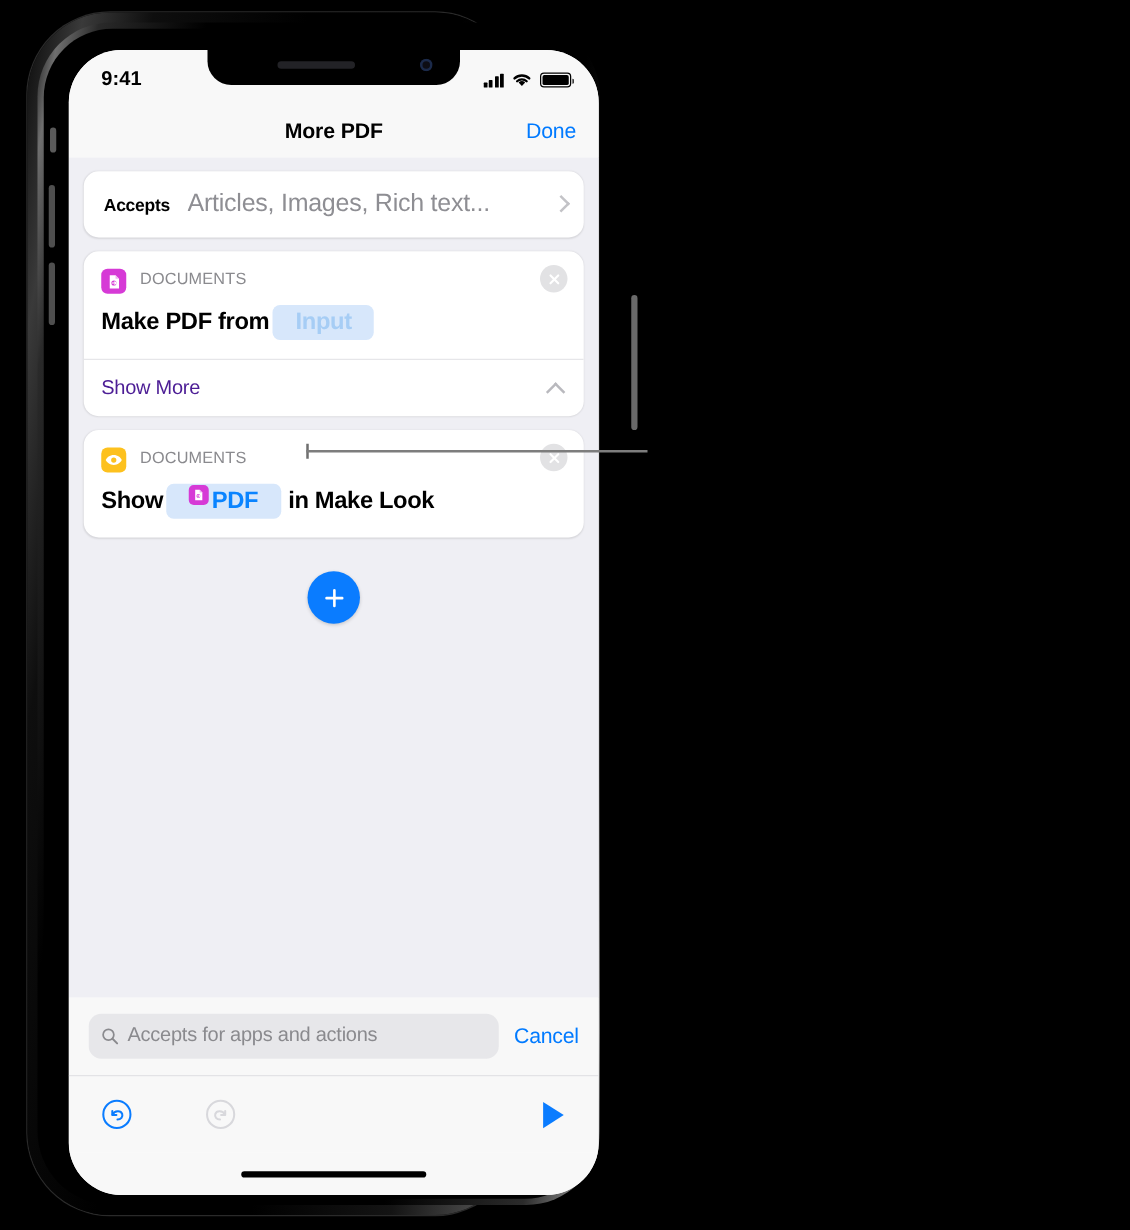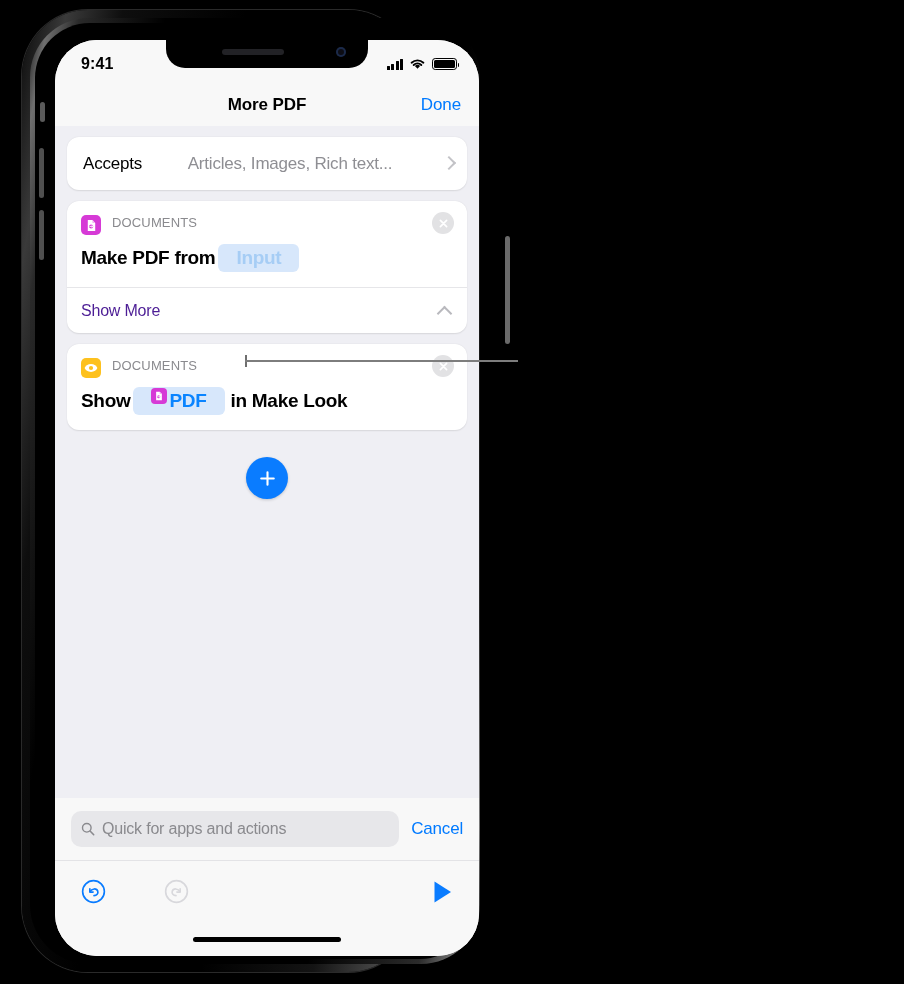--- a/index.html
+++ b/index.html
@@ -205,33 +205,33 @@
 
   
   .accepts-row {
     display: flex;
     align-items: center;
     height: 53px;
     padding: 0 14px 0 16px;
     box-sizing: border-box;
   }
   .accepts-label {
-    font-size: 17px;
-    font-weight: normal;
+    font-size: 14px;
+    font-weight: bold;
     color: #000;
     letter-spacing: -0.2px;
   }
   .accepts-value {
     flex: 1 1 auto;
-    font-size: 17px;
+    font-size: 20px;
     color: #8e8e93;
     letter-spacing: -0.2px;
+    margin-left: 14px;
     white-space: nowrap;
     overflow: hidden;
-    text-align: center;
   }
   .chev-right {
     flex: 0 0 auto;
     width: 9px; height: 15px;
     position: relative;
     margin-left: 6px;
   }
   .chev-right::before {
     content:"";
     position:absolute; left:0; top:2px;
@@ -554,21 +554,21 @@
         </div>
 
       </div>
 
       <div class="searchbar">
         <div class="search-field">
           <svg width="14" height="14" viewBox="0 0 15 15">
             <circle cx="6.2" cy="6.2" r="4.6" stroke="#8a8a8e" stroke-width="1.5" fill="none"></circle>
             <path d="M9.7 9.7 L13.6 13.6" stroke="#8a8a8e" stroke-width="1.7" stroke-linecap="round"></path>
           </svg>
-          <span class="search-placeholder">Quick for apps and actions</span>
+          <span class="search-placeholder">Accepts for apps and actions</span>
         </div>
         <div class="cancel-btn">Cancel</div>
       </div>
 
       <div class="toolbar">
         <div class="tb-undo">
           <svg width="25" height="25" viewBox="0 0 26 26">
             <circle cx="13" cy="13" r="11.3" stroke="#0a7cff" stroke-width="1.7" fill="none"></circle>
             <path d="M9.2 10.2 L9.2 13.6 L12.6 13.6" stroke="#0a7cff" stroke-width="1.7" fill="none" stroke-linecap="round" stroke-linejoin="round"></path>
             <path d="M9.4 13.2 C11.2 9.6 16.3 9.4 17.4 12.6 C18.2 15 16.4 17.3 13.5 17.3" stroke="#0a7cff" stroke-width="1.7" fill="none" stroke-linecap="round"></path>

